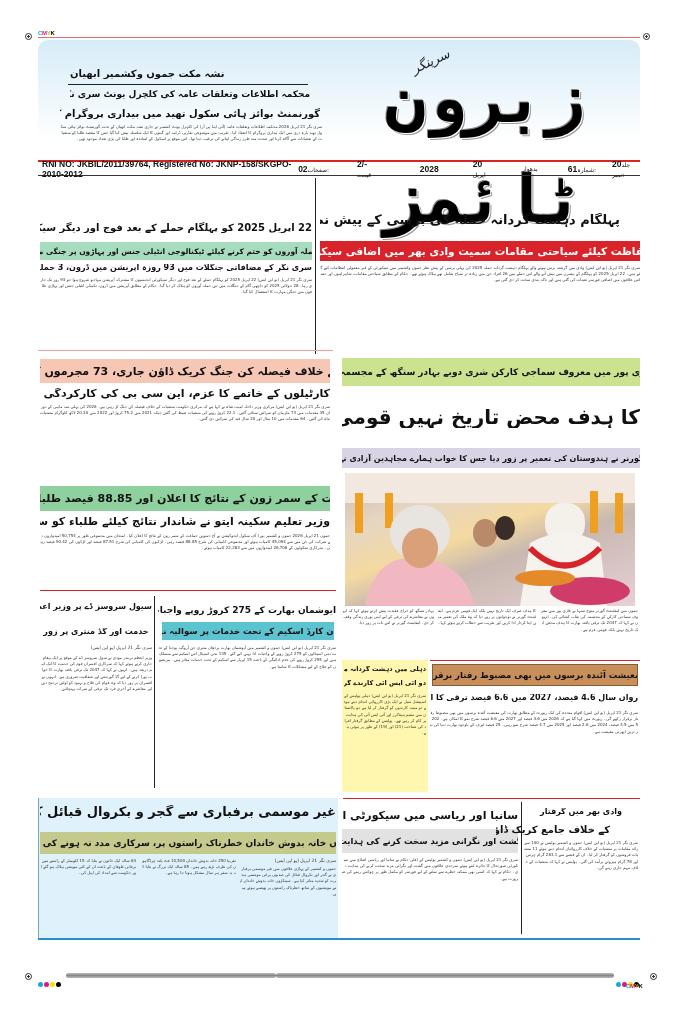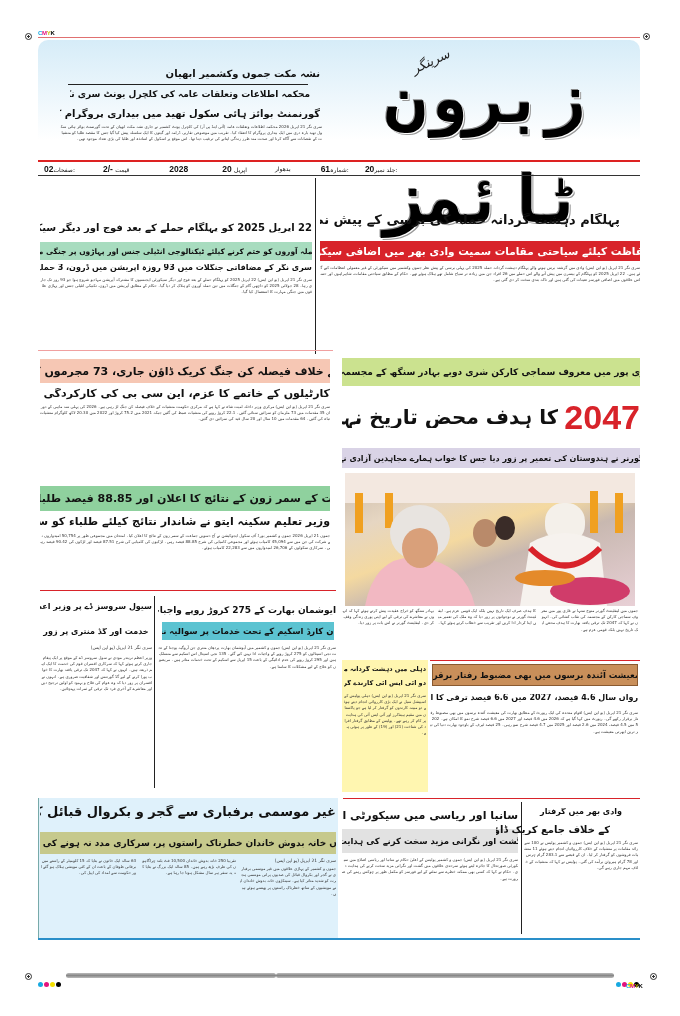--- a/index.html
+++ b/index.html
@@ -31,27 +31,28 @@
 </div>
 <div class="abs reg" style="left:25px;top:33px;"></div>
 <div class="abs reg" style="left:643px;top:33px;"></div>
 <div class="abs topline" style="left:38px;top:37px;width:602px;"></div>
 
 <div class="abs masthead" style="left:38px;top:40px;width:602px;height:118px;"></div>
 
 <div class="abs logo rtl" style="left:340px;top:55px;width:290px;height:100px;font-size:66px;line-height:100px;text-align:center;">زبرون ٹائمز</div>
 <div class="abs rtl" style="left:382px;top:60px;width:70px;font-size:13px;font-family:'DejaVu Serif',serif;font-style:italic;color:#222;transform:rotate(-25deg);">سرینگر</div>
 
-<div class="abs rtl hl" style="left:80px;top:68px;width:240px;font-size:10px;text-align:right;">نشہ مکت جموں وکشمیر ابھیان</div>
+<div class="abs rtl hl" style="left:70px;top:68px;width:240px;font-size:10px;text-align:left;">نشہ مکت جموں وکشمیر ابھیان</div>
 <div class="abs hrule" style="left:68px;top:84px;width:240px;"></div>
 <div class="abs rtl hl" style="left:70px;top:90px;width:240px;font-size:9px;text-align:center;">محکمہ اطلاعات وتعلقات عامہ کی کلچرل یونٹ سری نگر نے</div>
 <div class="abs rtl hl" style="left:60px;top:108px;width:260px;font-size:10px;text-align:center;">گورنمنٹ بوائز ہائی سکول تھید میں بیداری پروگرام کا انعقاد کیا</div>
 <div class="abs rtl body-text" style="left:60px;top:124px;width:262px;height:32px;">سری نگر 21 اپریل 2026 محکمہ اطلاعات وتعلقات عامہ (آئی اینڈ پی آر) کی کلچرل یونٹ کشمیر نے جاری نشہ مکت ابھیان کے تحت گورنمنٹ بوائز ہائی سکول تھید بارہ دری میں ایک بیداری پروگرام کا انعقاد کیا۔ تقریب میں موضوعی تقاریر، ڈرامہ اور گیتوں کا ایک سلسلہ پیش کیا گیا جس کا مقصد طلبا کو منشیات کے نقصانات سے آگاہ کرنا اور صحت مند طرز زندگی اپنانے کی ترغیب دینا تھا۔ اس موقع پر اسکول کے اساتذہ اور طلبا کی بڑی تعداد موجود تھی۔</div>
 
 <div class="abs infobar" style="left:38px;top:160px;width:602px;height:16px;">
+  <span style="margin-left:4px;">RNI NO: JKBIL/2011/39764, Registered No: JKNP-158/SKGPO-2010-2012</span>
   <span style="margin-left:6px;">
     <span>02</span><span class="urdu" style="font-size:6px;font-weight:normal;">صفحات:</span>
   </span>
   <span style="margin-left:28px;">
     <span>2/-</span> <span class="urdu" style="font-size:6px;font-weight:normal;">قیمت</span>
   </span>
   <span style="margin-left:40px;">2028</span>
   <span style="margin-left:34px;">
     <span>20</span> <span class="urdu" style="font-size:6px;font-weight:normal;">اپریل</span>
   </span>
@@ -80,21 +81,20 @@
 <div class="abs rtl hl" style="left:40px;top:388px;width:290px;font-size:11px;text-align:center;">کارٹیلوں کے خاتمے کا عزم، این سی بی کی کارکردگی قابل ستائش // وزیر داخلہ امیت شاہ</div>
 <div class="abs rtl body-text" style="left:40px;top:404px;width:290px;height:78px;">سری نگر 21 اپریل (یو این ایس) مرکزی وزیر داخلہ امیت شاہ نے کہا ہے کہ مرکزی حکومت منشیات کے خلاف فیصلہ کن جنگ لڑ رہی ہے۔ 2026 کی پہلی سہ ماہی کے دوران 35 مقدمات میں 73 ملزمان کو سزائیں سنائی گئیں۔ 22.1 کروڑ روپے کی منشیات ضبط کی گئیں جبکہ 2021 میں 75.2 کروڑ اور 2022 میں 20.30 لاکھ کلوگرام منشیات تباہ کی گئیں۔ 64 مقدمات میں 10 سال اور 20 سال قید کی سزائیں دی گئیں۔</div>
 
 <div class="abs strip rtl" style="left:40px;top:486px;width:290px;height:25px;background:#8fd19e;font-size:11px;">دسویں جماعت کے سمر زون کے نتائج کا اعلان اور 88.85 فیصد طلبا کامیاب قرار</div>
 <div class="abs rtl hl" style="left:40px;top:516px;width:290px;font-size:11px;text-align:center;">وزیر تعلیم سکینہ ایتو نے شاندار نتائج کیلئے طلباء کو سراہا</div>
 <div class="abs rtl body-text" style="left:40px;top:533px;width:290px;height:54px;">جموں 21 اپریل 2026 جموں و کشمیر بورڈ آف سکول ایجوکیشن نے آج دسویں جماعت کے سمر زون کے نتائج کا اعلان کیا۔ امتحان میں مجموعی طور پر 50,754 امیدواروں نے شرکت کی جن میں سے 45,094 کامیاب ہوئے اور مجموعی کامیابی کی شرح 88.85 فیصد رہی۔ لڑکیوں کی کامیابی کی شرح 87.51 فیصد اور لڑکوں کی 90.42 فیصد رہی۔ سرکاری سکولوں کے 26,706 امیدواروں میں سے 22,283 کامیاب ہوئے۔</div>
 <div class="abs" style="left:40px;top:590px;width:296px;height:1px;background:#d8232a;"></div>
 
 <div class="abs strip rtl" style="left:342px;top:358px;width:298px;height:28px;background:#cbe28f;font-size:9px;">لیفٹیننٹ گورنر نے غازی پور میں معروف سماجی کارکن شری دوبے بہادر سنگھ کے مجسمہ کی نقاب کشائی کی</div>
 <div class="abs rtl" style="left:342px;top:392px;width:298px;height:50px;display:flex;align-items:center;justify-content:flex-start;">
-  <span style="font-family:'Liberation Sans',sans-serif;font-size:34px;font-weight:bold;color:#d8232a;margin-left:6px;">2047</span>
   <span class="hl" style="font-size:20px;">کا ہدف محض تاریخ نہیں قومی عزم</span>
 </div>
 <div class="abs strip rtl" style="left:342px;top:448px;width:298px;height:20px;background:#d9d3e6;font-size:8px;">لیفٹیننٹ گورنر نے ہندوستان کی تعمیر پر زور دیا جس کا خواب ہمارے مجاہدین آزادی نے دیکھا تھا</div>
 
 <div class="abs photo" style="left:345px;top:473px;width:290px;height:133px;" title="لیفٹیننٹ گورنر مجسمہ پر گلہائے عقیدت پیش کرتے ہوئے">
   <svg width="290" height="133" viewBox="0 0 290 133">
     <rect x="0" y="0" width="290" height="30" fill="#f3e8e0"></rect>
     <g fill="#f0a020">
         <rect x="10" y="20" width="8" height="40"></rect>
         <rect x="40" y="20" width="8" height="35"></rect>

